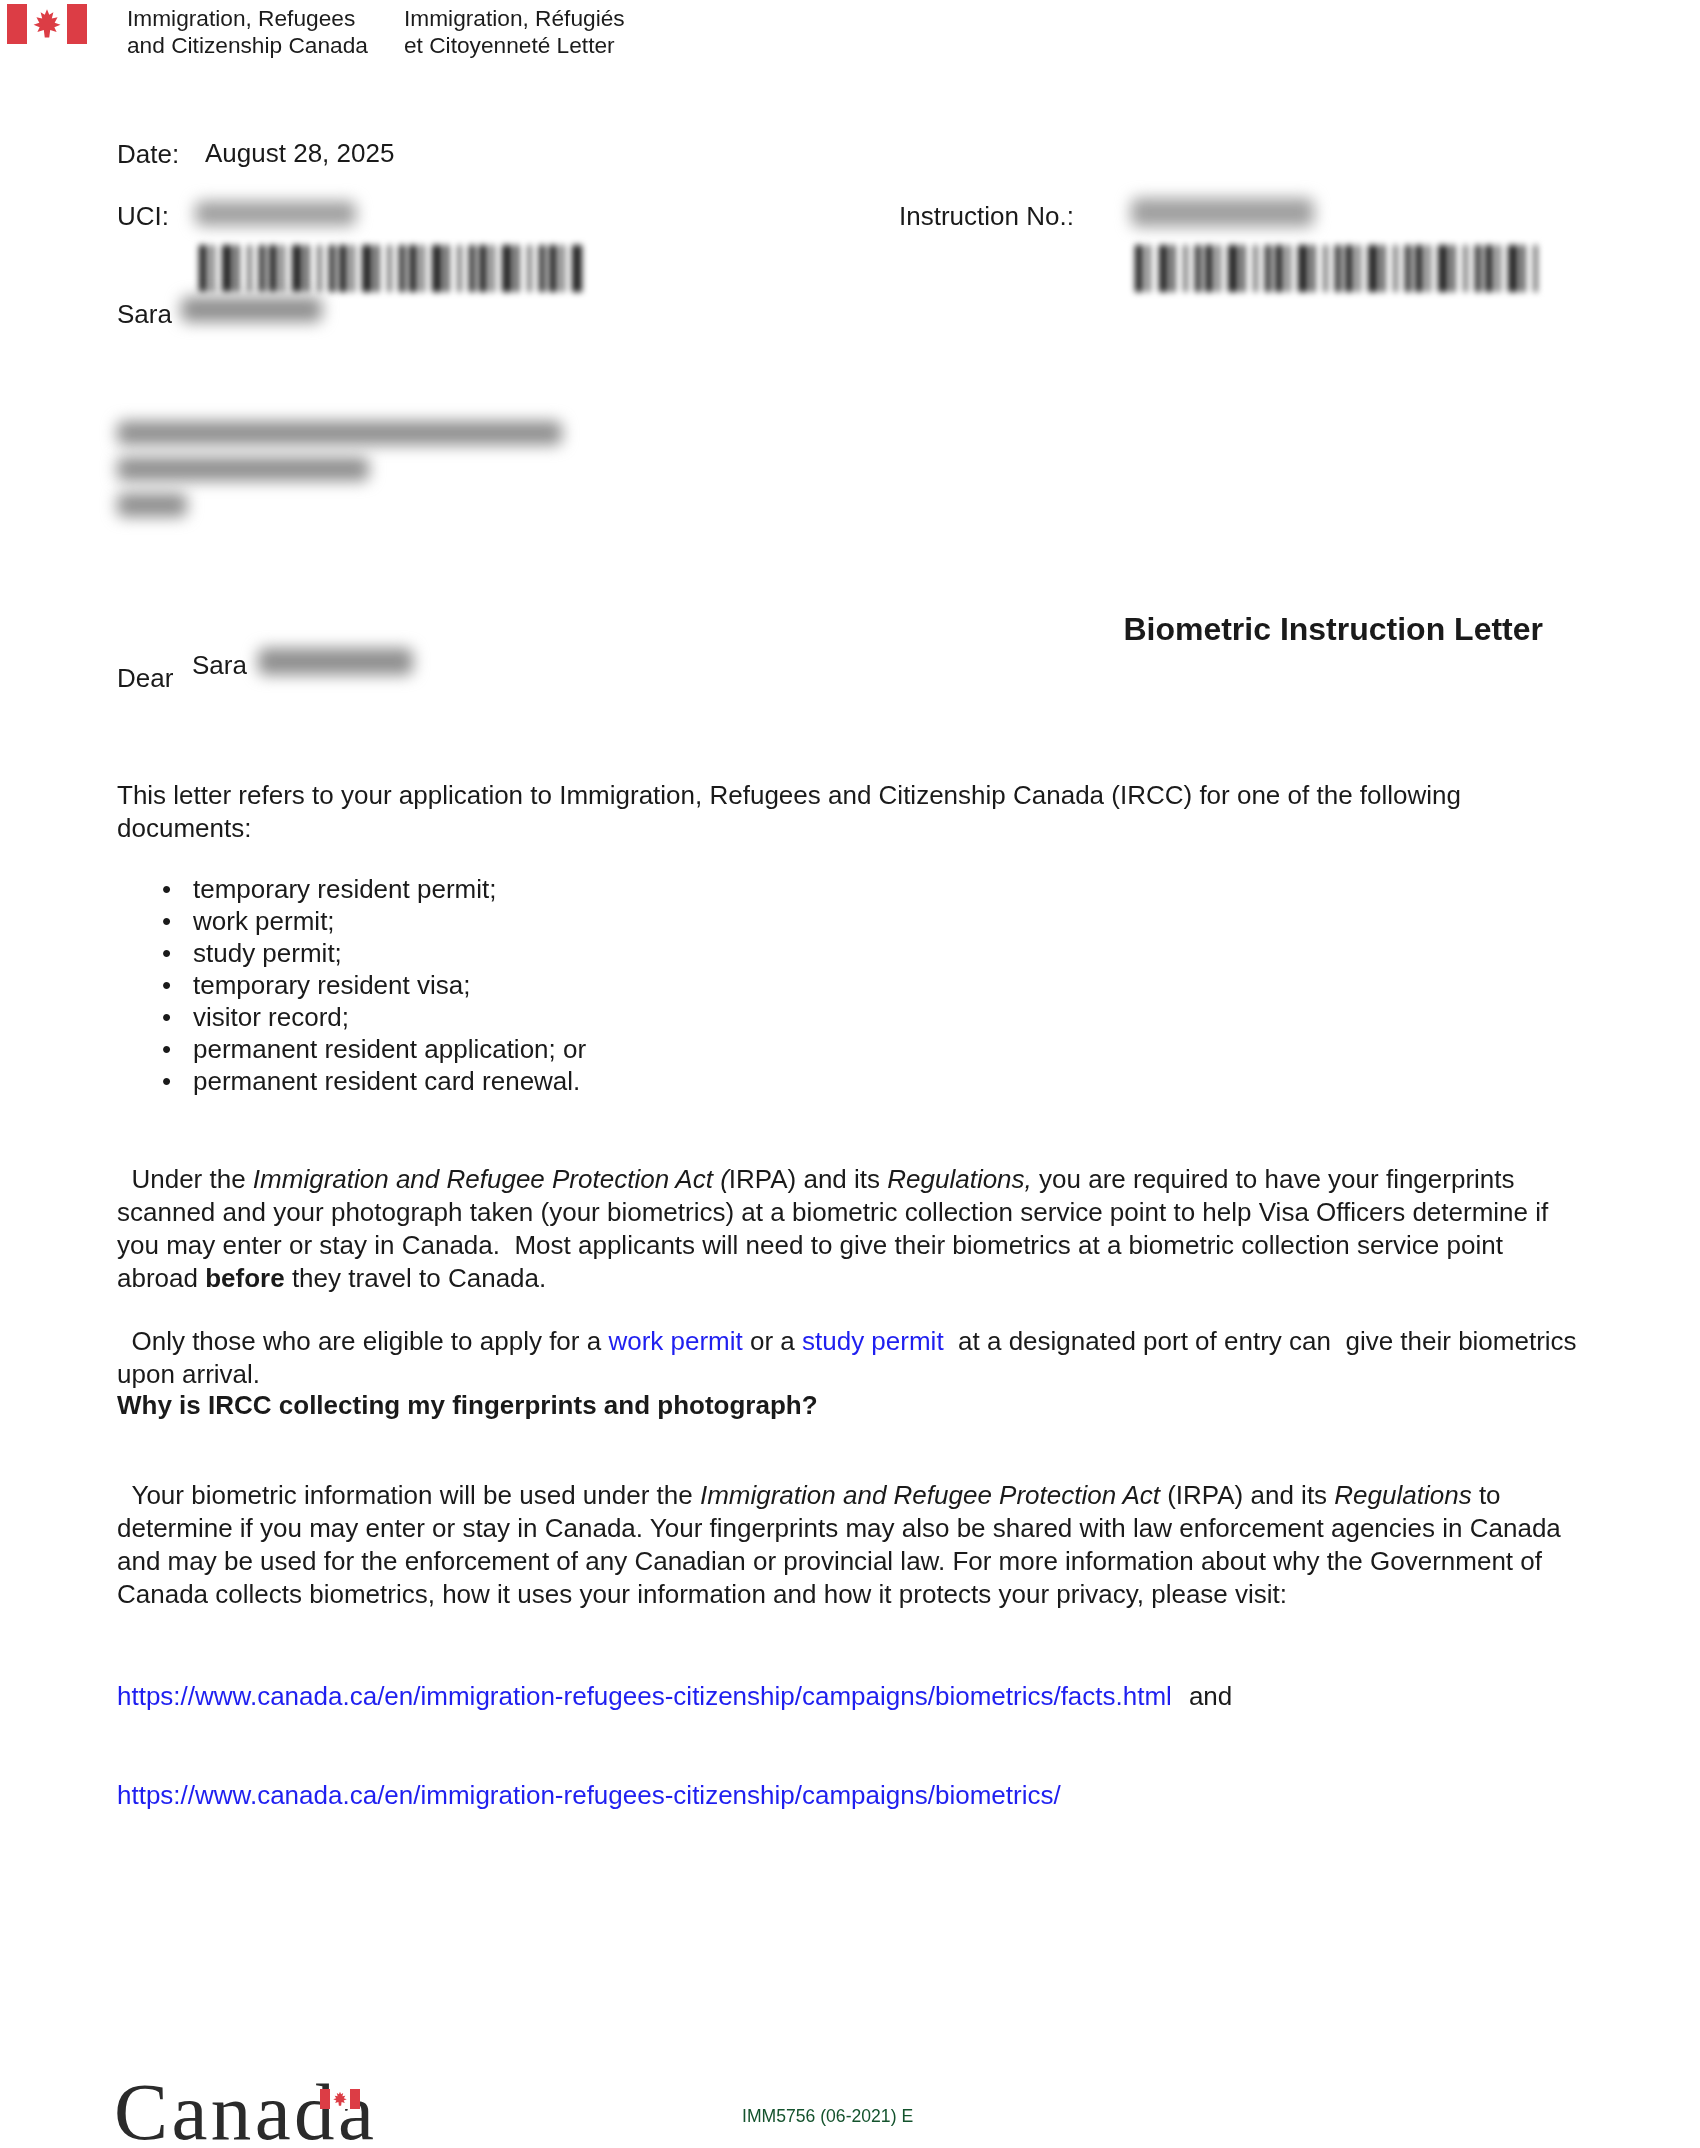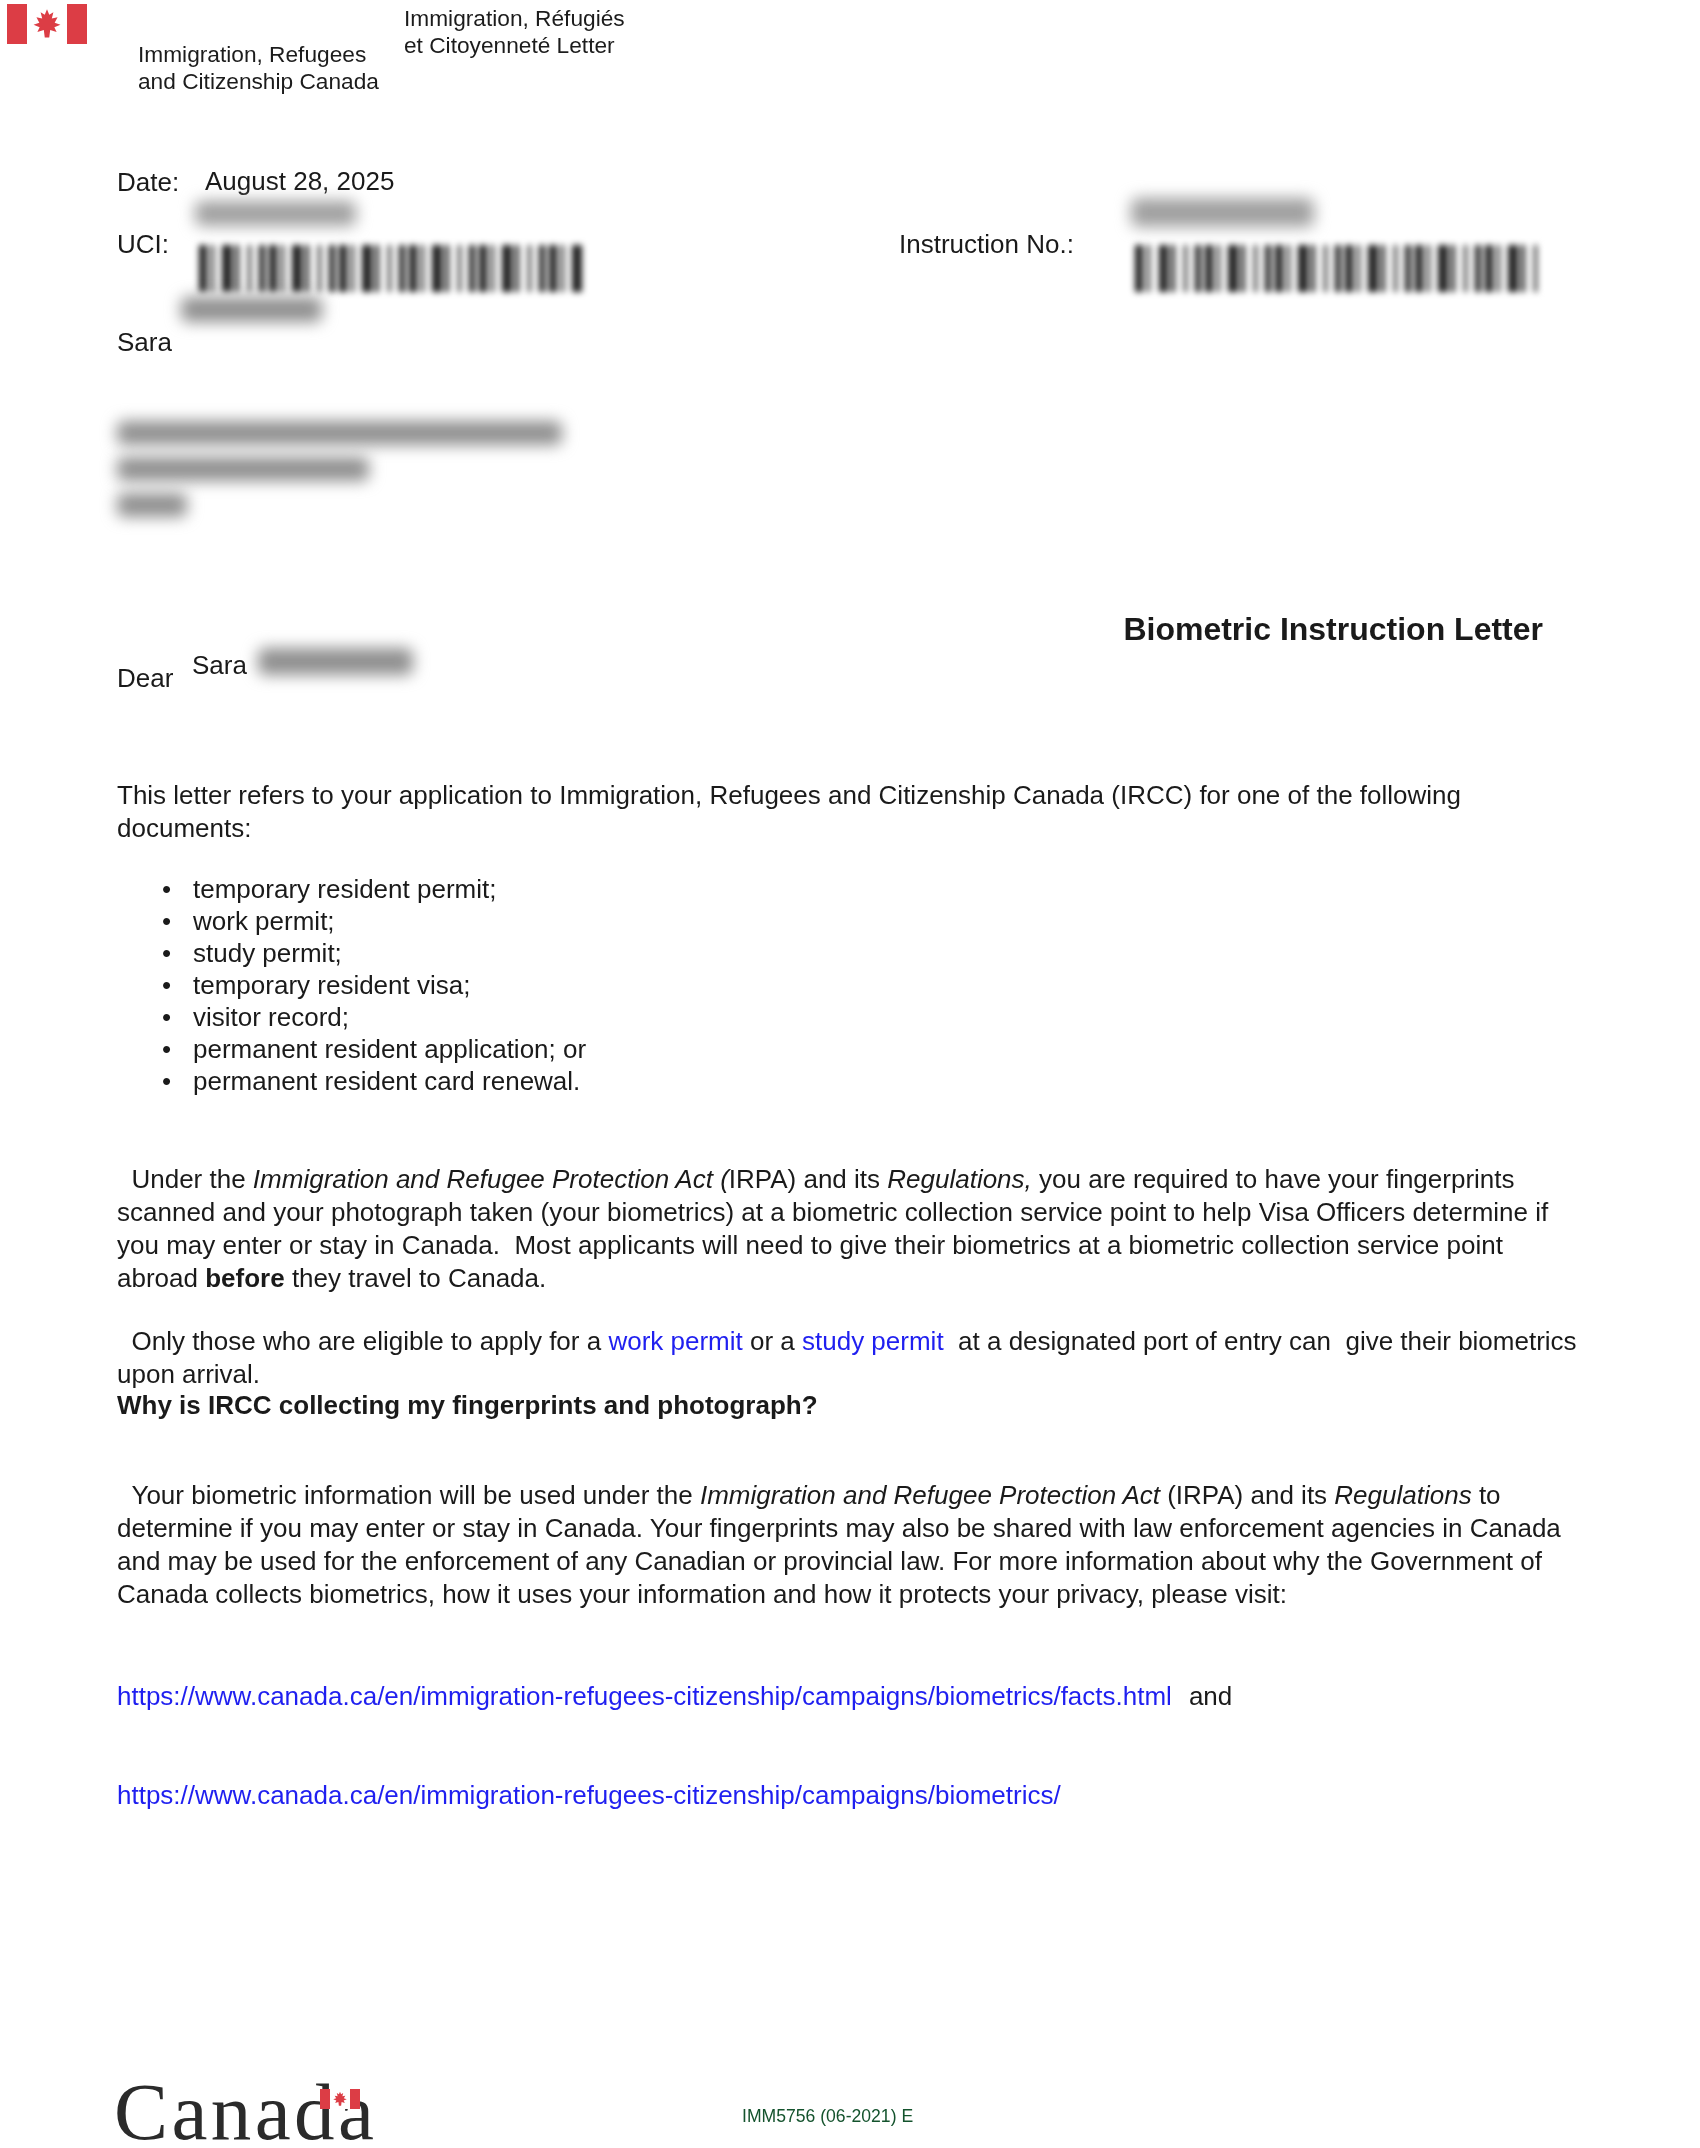--- a/index.html
+++ b/index.html
@@ -13,25 +13,25 @@
   
   .flag{position:absolute;display:flex;}
   .flag .bar{background:var(--flag-red);}
   .flag .field{background:#ffffff;position:relative;}
   .flag svg{position:absolute;left:50%;top:50%;transform:translate(-50%,-50%);}
   .flag svg path{fill:var(--flag-red);}
   #hdr-flag{left:6.7px;top:4.2px;width:81px;height:40px;}
   #hdr-flag .bar{width:20px;height:40px;}
   #hdr-flag .field{width:40px;height:40px;}
   .dept{position:absolute;top:5px;font-size:22.7px;line-height:27px;color:#1c1c1c;}
-  #dept-en{left:138px;margin-top:36px;}
+  #dept-en{left:127px;}
   #dept-fr{left:404px;}
 
   
-  .meta-label, .meta-value{position:absolute;font-size:26px;margin-top:28px;}
+  .meta-label, .meta-value{position:absolute;font-size:26px;}
   .redact{position:absolute;background:#8f8f8f;border-radius:6.7px;filter:blur(7.6px);}
   .redact.light{background:#a0a0a0;}
   .barcode{
     position:absolute;height:47px;filter:blur(3.4px);
     background:repeating-linear-gradient(90deg,
       #1e1e1e 0 7.6px,  #ffffff 7.6px 11.7px,
       #1e1e1e 11.7px 15px, #ffffff 15px 23.5px,
       #1e1e1e 23.5px 33px, #ffffff 33px 36px,
       #1e1e1e 36px 40px, #ffffff 40px 49px,
       #1e1e1e 49px 52px, #ffffff 52px 60px,

